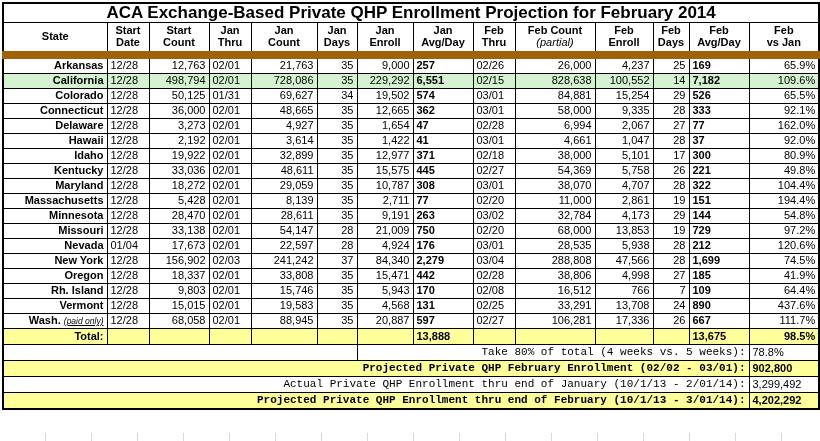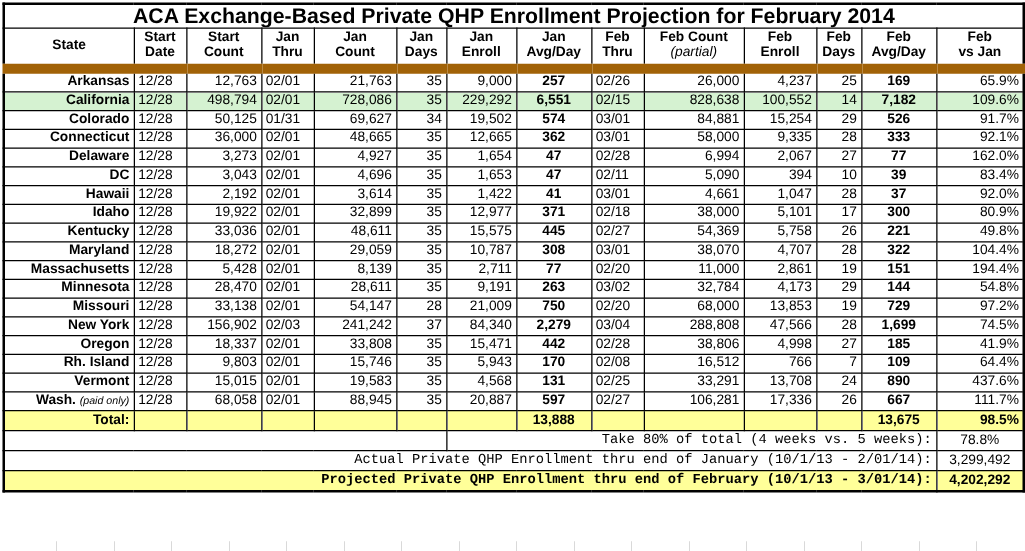--- a/index.html
+++ b/index.html
@@ -24,30 +24,30 @@
   }
   th.title-cell{
     font-size:17px;font-weight:bold;text-align:center;height:14px;padding:0;
   }
   thead th.colhead{
     font-weight:bold;text-align:center;height:28px;vertical-align:middle;
     border-bottom:8px solid #a16207;
   }
   thead th.colhead .it{font-style:italic;font-weight:normal;}
   .c-state{text-align:right;font-weight:bold;}
-  .c-state .note{font-style:italic;font-weight:normal;font-size:8.5px;}
+  .c-state .note{font-style:italic;font-weight:normal;font-size:8.5px;text-decoration:underline;}
   .c-date{text-align:left;margin-top:43px;}
   .c-num{text-align:right;}
-  .c-avg{text-align:center;font-weight:bold;margin-left:44px;}
+  .c-avg{text-align:left;font-weight:bold;margin-left:44px;}
   .c-pct{text-align:right;}
   tr.row-green td{background:var(--green,#d5f2d1);}
   tr.row-total td{background:var(--yellow,#ffff99);font-weight:bold;height:15px;}
   tr.summary td{height:15px;}
   td.sum-label{text-align:right;font-family:Liberation Mono, monospace;}
-  td.sum-value{text-align:center;}
+  td.sum-value{text-align:left;}
   tr.sum-yellow td{background:var(--yellow,#ffff99);font-weight:bold;}
   td.sum-empty{background:#ffffff;}
 </style>
 </head>
 <body>
 
 <div class="sheet" style="--yellow: #ffff99; --green: #d5f2d1;">
   <div class="grid-bottom"></div>
   <table class="enroll">
     <colgroup>
@@ -127,21 +127,21 @@
           <td class="c-date">01/31</td>
           <td class="c-num">69,627</td>
           <td class="c-num">34</td>
           <td class="c-num">19,502</td>
           <td class="c-avg">574</td>
           <td class="c-date">03/01</td>
           <td class="c-num">84,881</td>
           <td class="c-num">15,254</td>
           <td class="c-num">29</td>
           <td class="c-avg">526</td>
-          <td class="c-pct">91.7%</td>
+          <td class="c-pct">65.5%</td>
         </tr>
         <tr>
           <td class="c-state">Connecticut</td>
           <td class="c-date">12/28</td>
           <td class="c-num">36,000</td>
           <td class="c-date">02/01</td>
           <td class="c-num">48,665</td>
           <td class="c-num">35</td>
           <td class="c-num">12,665</td>
           <td class="c-avg">362</td>
@@ -162,36 +162,20 @@
           <td class="c-num">1,654</td>
           <td class="c-avg">47</td>
           <td class="c-date">02/28</td>
           <td class="c-num">6,994</td>
           <td class="c-num">2,067</td>
           <td class="c-num">27</td>
           <td class="c-avg">77</td>
           <td class="c-pct">162.0%</td>
         </tr>
         <tr>
-          <td class="c-state">DC</td>
-          <td class="c-date">12/28</td>
-          <td class="c-num">3,043</td>
-          <td class="c-date">02/01</td>
-          <td class="c-num">4,696</td>
-          <td class="c-num">35</td>
-          <td class="c-num">1,653</td>
-          <td class="c-avg">47</td>
-          <td class="c-date">02/11</td>
-          <td class="c-num">5,090</td>
-          <td class="c-num">394</td>
-          <td class="c-num">10</td>
-          <td class="c-avg">39</td>
-          <td class="c-pct">83.4%</td>
-        </tr>
-        <tr>
           <td class="c-state">Hawaii</td>
           <td class="c-date">12/28</td>
           <td class="c-num">2,192</td>
           <td class="c-date">02/01</td>
           <td class="c-num">3,614</td>
           <td class="c-num">35</td>
           <td class="c-num">1,422</td>
           <td class="c-avg">41</td>
           <td class="c-date">03/01</td>
           <td class="c-num">4,661</td>
@@ -288,20 +272,36 @@
           <td class="c-num">54,147</td>
           <td class="c-num">28</td>
           <td class="c-num">21,009</td>
           <td class="c-avg">750</td>
           <td class="c-date">02/20</td>
           <td class="c-num">68,000</td>
           <td class="c-num">13,853</td>
           <td class="c-num">19</td>
           <td class="c-avg">729</td>
           <td class="c-pct">97.2%</td>
+        </tr>
+        <tr>
+          <td class="c-state">Nevada</td>
+          <td class="c-date">01/04</td>
+          <td class="c-num">17,673</td>
+          <td class="c-date">02/01</td>
+          <td class="c-num">22,597</td>
+          <td class="c-num">28</td>
+          <td class="c-num">4,924</td>
+          <td class="c-avg">176</td>
+          <td class="c-date">03/01</td>
+          <td class="c-num">28,535</td>
+          <td class="c-num">5,938</td>
+          <td class="c-num">28</td>
+          <td class="c-avg">212</td>
+          <td class="c-pct">120.6%</td>
         </tr>
         <tr>
           <td class="c-state">New York</td>
           <td class="c-date">12/28</td>
           <td class="c-num">156,902</td>
           <td class="c-date">02/03</td>
           <td class="c-num">241,242</td>
           <td class="c-num">37</td>
           <td class="c-num">84,340</td>
           <td class="c-avg">2,279</td>
@@ -390,20 +390,24 @@
           <td class="c-num"></td>
           <td class="c-num"></td>
           <td class="c-avg">13,675</td>
           <td class="c-pct">98.5%</td>
         </tr>
         <tr class="summary">
           <td colspan="6" class="sum-empty"></td>
           <td colspan="7" class="sum-label">Take 80% of total (4 weeks vs. 5 weeks):</td>
           <td class="sum-value">78.8%</td>
         </tr>
+        <tr class="summary sum-yellow">
+          <td colspan="13" class="sum-label">Projected Private QHP February Enrollment (02/02 - 03/01):</td>
+          <td class="sum-value">902,800</td>
+        </tr>
         <tr class="summary">
           <td colspan="13" class="sum-label">Actual Private QHP Enrollment thru end of January (10/1/13 - 2/01/14):</td>
           <td class="sum-value">3,299,492</td>
         </tr>
         <tr class="summary sum-yellow">
           <td colspan="13" class="sum-label">Projected Private QHP Enrollment thru end of February (10/1/13 - 3/01/14):</td>
           <td class="sum-value">4,202,292</td>
         </tr>
       </tbody>
   </table>

